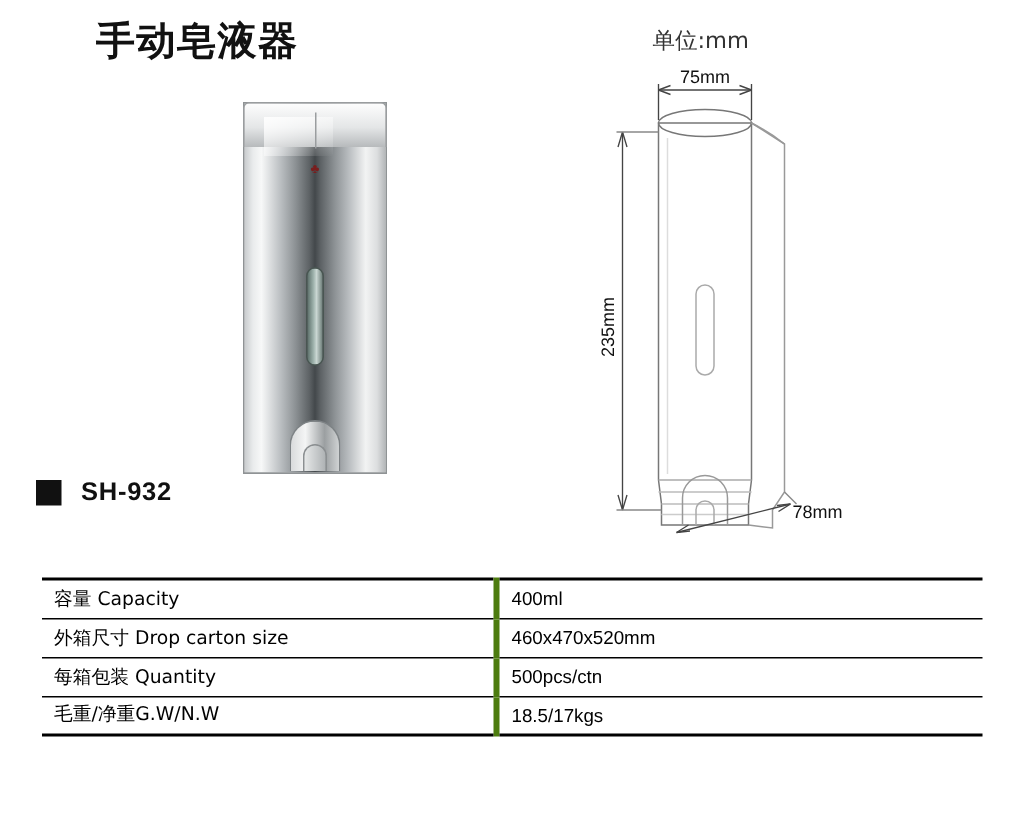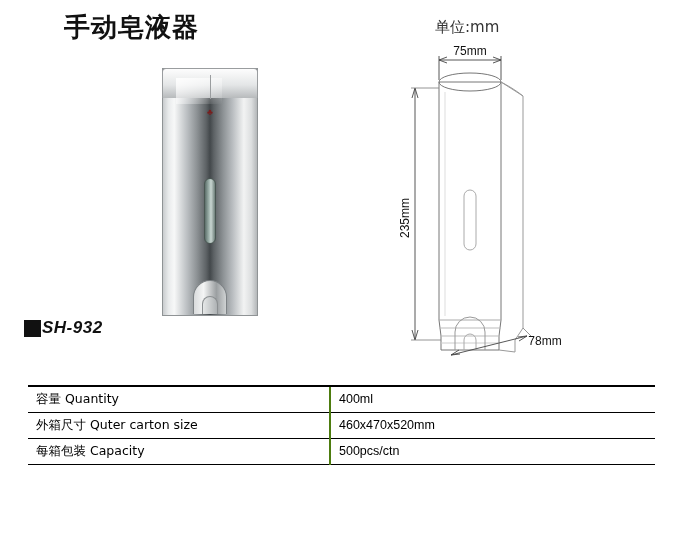--- a/index.html
+++ b/index.html
@@ -146,22 +146,21 @@
     background: #8f9395;
   }
 
   
   .model-row {
     position: absolute;
     left: 24px;
     top: 318px;
     display: flex;
     align-items: center;
-    gap: 1px;
-    font-style: italic;
+    gap: 13px;
   }
   .model-swatch {
     width: 17px;
     height: 17px;
     background: #111;
   }
   .model-text {
     font-size: 17px;
     font-weight: bold;
     letter-spacing: 0.5px;
@@ -190,21 +189,21 @@
   .spec-table tr { height: 26px; }
   .spec-table td {
     padding: 2px 8px;
     vertical-align: middle;
   }
   .spec-table td.label { width: 285px; }
   .spec-table tr.first td { border-top: 2px solid #000; }
   .spec-table tr td { border-bottom: 1px solid #000; }
   .spec-table tr.last td { border-bottom: 2px solid #000; }
   .spec-table td.label { border-right: none; }
-  .spec-table td.value { border-left: 2px solid #4d7c0f; }
+  .spec-table td.value { border-left: 4px solid #4d7c0f; }
   .cn { font-family: "DejaVu Sans", sans-serif; margin-left: 36px; }
 </style>
 </head>
 <body>
 
 <div class="page-title cn">手动皂液器</div>
 
 <div class="unit-label cn">单位:mm</div>
 
 <div class="photo-wrap">
@@ -272,25 +271,29 @@
       <path d="M132 296 L123 297 M132 296 L124 301"></path>
       <path d="M128 288 L136 296" stroke="#888"></path>
     </g>
     <text x="150" y="305" font-family="Liberation Sans, sans-serif" font-size="12" fill="#111" text-anchor="middle">78mm</text>
   </svg>
 </div>
 
 <table class="spec-table">
   <tbody>
     <tr class="first">
-      <td class="label cn">容量  Quantity</td>
+      <td class="label cn">容量  Capacity</td>
       <td class="value">400ml</td>
     </tr>
     <tr>
-      <td class="label cn">外箱尺寸 Quter carton size</td>
+      <td class="label cn">外箱尺寸 Drop carton size</td>
       <td class="value">460x470x520mm</td>
     </tr>
     <tr>
-      <td class="label cn">每箱包装 Capacity</td>
+      <td class="label cn">每箱包装 Quantity</td>
       <td class="value">500pcs/ctn</td>
+    </tr>
+    <tr class="last">
+      <td class="label cn">毛重/净重G.W/N.W</td>
+      <td class="value">18.5/17kgs</td>
     </tr>
   </tbody>
 </table>
 
 </body></html>

